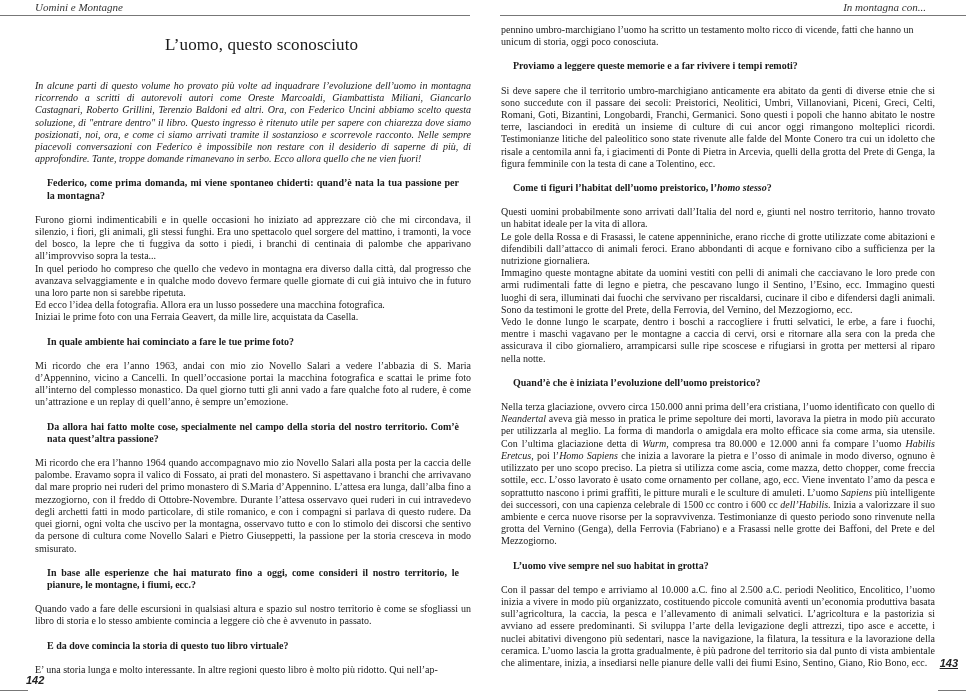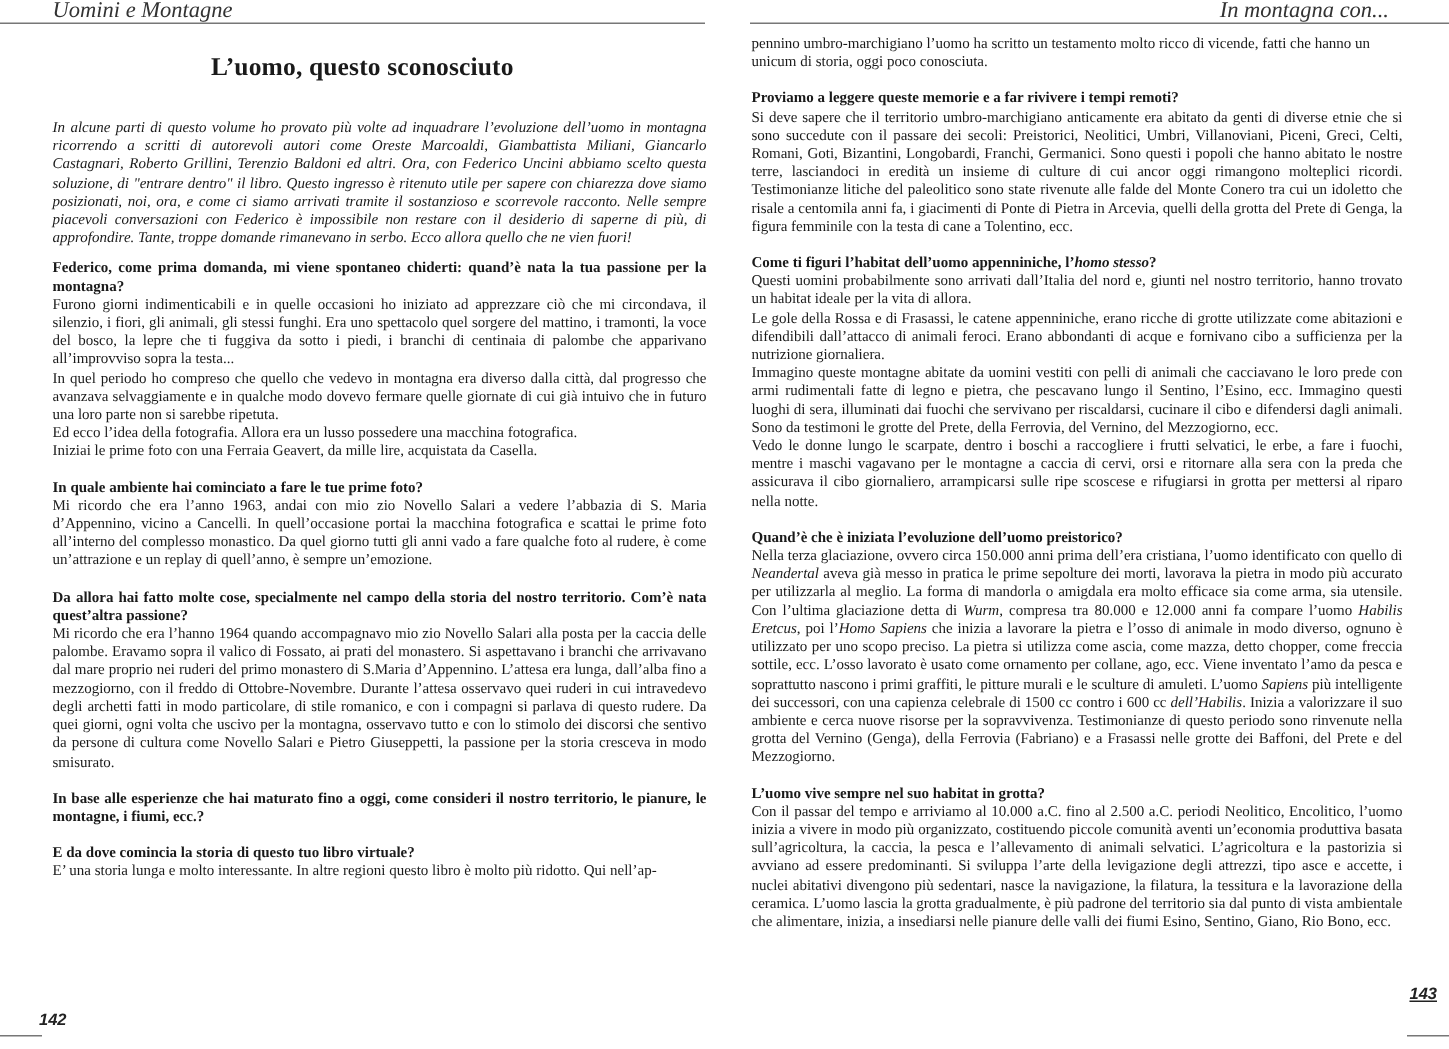--- a/index.html
+++ b/index.html
@@ -9,47 +9,48 @@
     font-family: "Liberation Serif", "DejaVu Serif", serif;
     position: relative;
   }
   .spread { position: relative; width: 966px; height: 699px; }
   .page { position: absolute; top: 0; height: 699px; }
   .page.left { left: 0; width: 483px; }
   .page.right { left: 483px; width: 483px; }
 
   .running-head {
     position: absolute; top: 0; height: 14px;
-    font-style: italic; font-size: 15px; color: #333;
+    font-style: italic; font-size: 11px; color: #333;
     line-height: 14px;
   }
   .left .running-head { left: 35px; }
   .right .running-head { right: 40px; text-align: right; }
   .head-rule {
     position: absolute; top: 15px; height: 1px; background: #777;
   }
   .left .head-rule { left: 0; width: 470px; }
   .right .head-rule { left: 17px; width: 466px; }
 
   .title {
     position: absolute; top: 35px; left: 0; width: 483px;
-    text-align: center; font-weight: bold; font-size: 17px;
+    text-align: center; font-weight: normal; font-size: 17px;
     letter-spacing: 0.1px;
+    padding-left: 20px;
   }
 
   .col {
     position: absolute;
     font-size: 10px; line-height: 12.2px;
     text-align: justify;
   }
   .left .col { left: 35px; width: 436px; top: 80px; }
   .right .col { left: 18px; width: 434px; top: 24px; }
 
   .intro { font-style: italic; margin: 0 0 8px 0; }
-  .q { font-weight: bold; margin: 0; }
+  .q { font-weight: bold; margin: 12px; }
   .a { margin: 0; }
   .block { margin-bottom: 12px; }
   .em { font-style: italic; }
 
   .page-num {
     position: absolute; font-style: italic; font-weight: bold;
     font-family: "Liberation Sans", "DejaVu Sans", sans-serif;
     font-size: 11px; color: #222;
   }
   .left .page-num { left: 5px; top: 674px; margin-left: 21px; }
@@ -84,20 +85,21 @@
         <p class="a">Mi ricordo che era l’anno 1963, andai con mio zio Novello Salari a vedere l’abbazia di S. Maria d’Appennino, vicino a Cancelli. In quell’occasione portai la macchina fotografica e scattai le prime foto all’interno del complesso monastico. Da quel giorno tutti gli anni vado a fare qualche foto al rudere, è come un’attrazione e un replay di quell’anno, è sempre un’emozione.</p>
       </div>
 
       <div class="block">
         <p class="q">Da allora hai fatto molte cose, specialmente nel campo della storia del nostro territorio. Com’è nata quest’altra passione?</p>
         <p class="a">Mi ricordo che era l’hanno 1964 quando accompagnavo mio zio Novello Salari alla posta per la caccia delle palombe. Eravamo sopra il valico di Fossato, ai prati del monastero. Si aspettavano i branchi che arrivavano dal mare proprio nei ruderi del primo monastero di S.Maria d’Appennino. L’attesa era lunga, dall’alba fino a mezzogiorno, con il freddo di Ottobre-Novembre. Durante l’attesa osservavo quei ruderi in cui intravedevo degli archetti fatti in modo particolare, di stile romanico, e con i compagni si parlava di questo rudere. Da quei giorni, ogni volta che uscivo per la montagna, osservavo tutto e con lo stimolo dei discorsi che sentivo da persone di cultura come Novello Salari e Pietro Giuseppetti, la passione per la storia cresceva in modo smisurato.</p>
       </div>
 
       <div class="block">
         <p class="q">In base alle esperienze che hai maturato fino a oggi, come consideri il nostro territorio, le pianure, le montagne, i fiumi, ecc.?</p>
+        <p class="a">Quando vado a fare delle escursioni in qualsiasi altura e spazio sul nostro territorio è come se sfogliassi un libro di storia e lo stesso ambiente comincia a leggere ciò che è avvenuto in passato.</p>
       </div>
 
       <div class="block">
         <p class="q">E da dove comincia la storia di questo tuo libro virtuale?</p>
         <p class="a" style="text-align:left">E’ una storia lunga e molto interessante. In altre regioni questo libro è molto più ridotto. Qui nell’ap-</p>
       </div>
     </div>
 
     <div class="page-num">142</div>
     <div class="num-rule"></div>
@@ -109,21 +111,21 @@
 
     <div class="col">
       <p class="a block" style="text-align:left">pennino umbro-marchigiano l’uomo ha scritto un testamento molto ricco di vicende, fatti che hanno un unicum di storia, oggi poco conosciuta.</p>
 
       <div class="block">
         <p class="q">Proviamo a leggere queste memorie e a far rivivere i tempi remoti?</p>
         <p class="a">Si deve sapere che il territorio umbro-marchigiano anticamente era abitato da genti di diverse etnie che si sono succedute con il passare dei secoli: Preistorici, Neolitici, Umbri, Villanoviani, Piceni, Greci, Celti, Romani, Goti, Bizantini, Longobardi, Franchi, Germanici. Sono questi i popoli che hanno abitato le nostre terre, lasciandoci in eredità un insieme di culture di cui ancor oggi rimangono molteplici ricordi. Testimonianze litiche del paleolitico sono state rivenute alle falde del Monte Conero tra cui un idoletto che risale a centomila anni fa, i giacimenti di Ponte di Pietra in Arcevia, quelli della grotta del Prete di Genga, la figura femminile con la testa di cane a Tolentino, ecc.</p>
       </div>
 
       <div class="block">
-        <p class="q"><span>Come ti figuri l’habitat dell’uomo appenniniche, l’</span><span class="em">homo stesso</span><span>?</span></p>
+        <p class="q"><span>Come ti figuri l’habitat dell’uomo preistorico, l’</span><span class="em">homo stesso</span><span>?</span></p>
         <p class="a">Questi uomini probabilmente sono arrivati dall’Italia del nord e, giunti nel nostro territorio, hanno trovato un habitat ideale per la vita di allora.</p>
         <p class="a">Le gole della Rossa e di Frasassi, le catene appenniniche, erano ricche di grotte utilizzate come abitazioni e difendibili dall’attacco di animali feroci. Erano abbondanti di acque e fornivano cibo a sufficienza per la nutrizione giornaliera.</p>
         <p class="a">Immagino queste montagne abitate da uomini vestiti con pelli di animali che cacciavano le loro prede con armi rudimentali fatte di legno e pietra, che pescavano lungo il Sentino, l’Esino, ecc. Immagino questi luoghi di sera, illuminati dai fuochi che servivano per riscaldarsi, cucinare il cibo e difendersi dagli animali. Sono da testimoni le grotte del Prete, della Ferrovia, del Vernino, del Mezzogiorno, ecc.</p>
         <p class="a">Vedo le donne lungo le scarpate, dentro i boschi a raccogliere i frutti selvatici, le erbe, a fare i fuochi, mentre i maschi vagavano per le montagne a caccia di cervi, orsi e ritornare alla sera con la preda che assicurava il cibo giornaliero, arrampicarsi sulle ripe scoscese e rifugiarsi in grotta per mettersi al riparo nella notte.</p>
       </div>
 
       <div class="block">
         <p class="q">Quand’è che è iniziata l’evoluzione dell’uomo preistorico?</p>
         <p class="a"><span>Nella terza glaciazione, ovvero circa 150.000 anni prima dell’era cristiana, l’uomo identificato con quello di </span><span class="em">Neandertal</span><span> aveva già messo in pratica le prime sepolture dei morti, lavorava la pietra in modo più accurato per utilizzarla al meglio. La forma di mandorla o amigdala era molto efficace sia come arma, sia utensile. Con l’ultima glaciazione detta di </span><span class="em">Wurm,</span><span> compresa tra 80.000 e 12.000 anni fa compare l’uomo </span><span class="em">Habilis Eretcus</span><span>, poi l’</span><span class="em">Homo Sapiens</span><span> che inizia a lavorare la pietra e l’osso di animale in modo diverso, ognuno è utilizzato per uno scopo preciso. La pietra si utilizza come ascia, come mazza, detto chopper, come freccia sottile, ecc. L’osso lavorato è usato come ornamento per collane, ago, ecc. Viene inventato l’amo da pesca e soprattutto nascono i primi graffiti, le pitture murali e le sculture di amuleti. L’uomo </span><span class="em">Sapiens</span><span> più intelligente dei successori, con una capienza celebrale di 1500 cc contro i 600 cc </span><span class="em">dell’Habilis</span><span>. Inizia a valorizzare il suo ambiente e cerca nuove risorse per la sopravvivenza. Testimonianze di questo periodo sono rinvenute nella grotta del Vernino (Genga), della Ferrovia (Fabriano) e a Frasassi nelle grotte dei Baffoni, del Prete e del Mezzogiorno.</span></p>
       </div>

